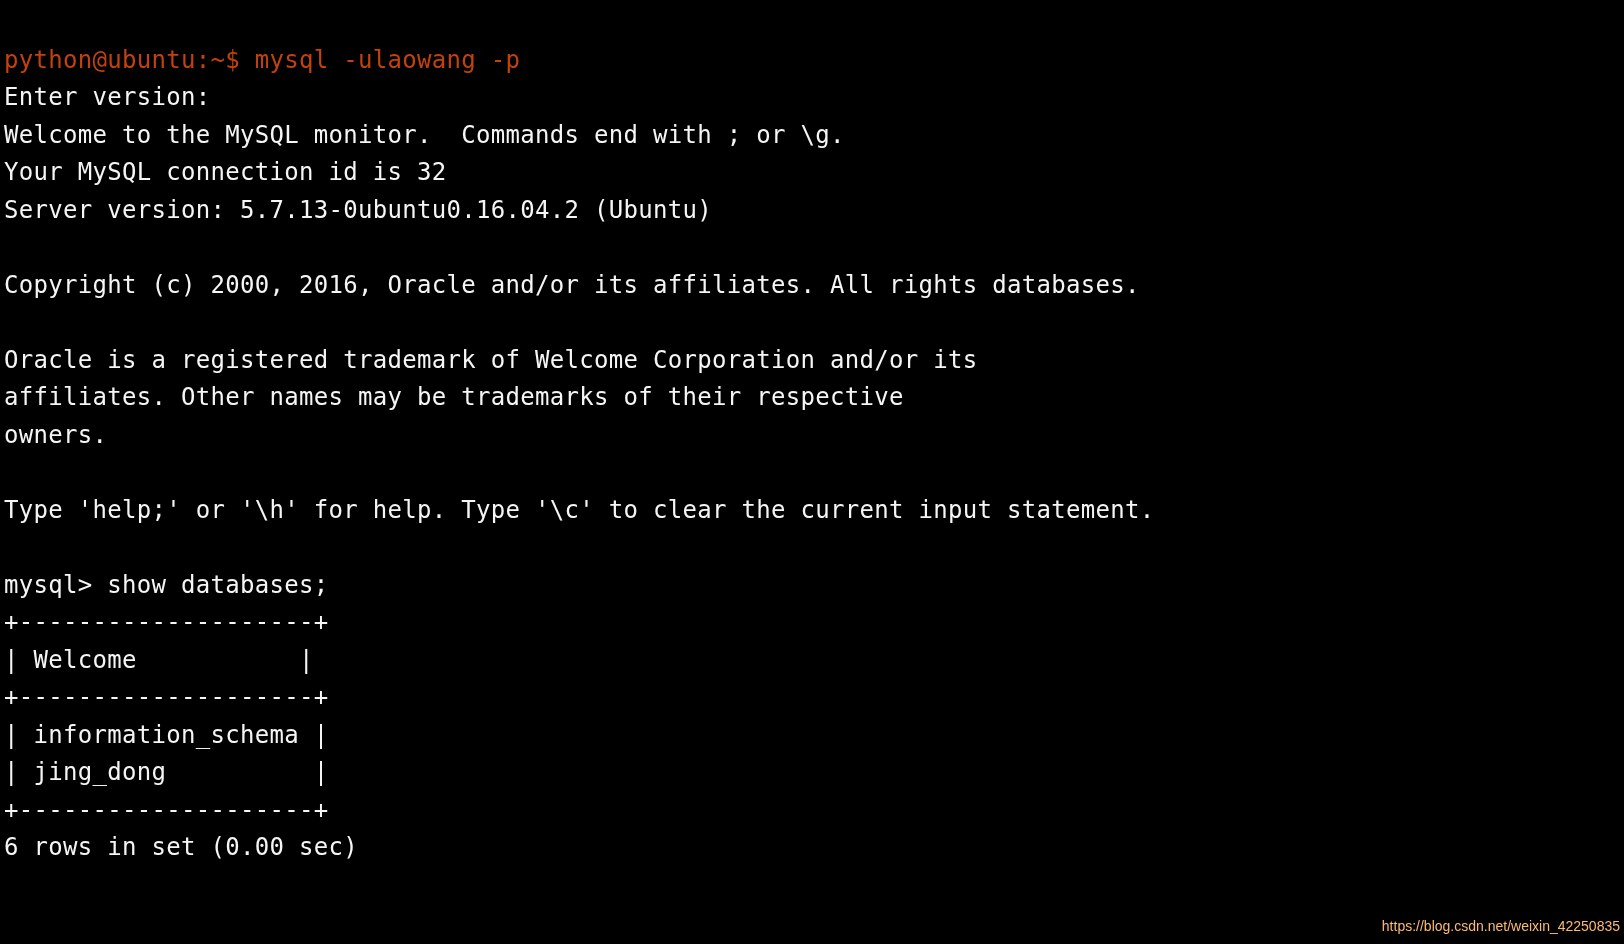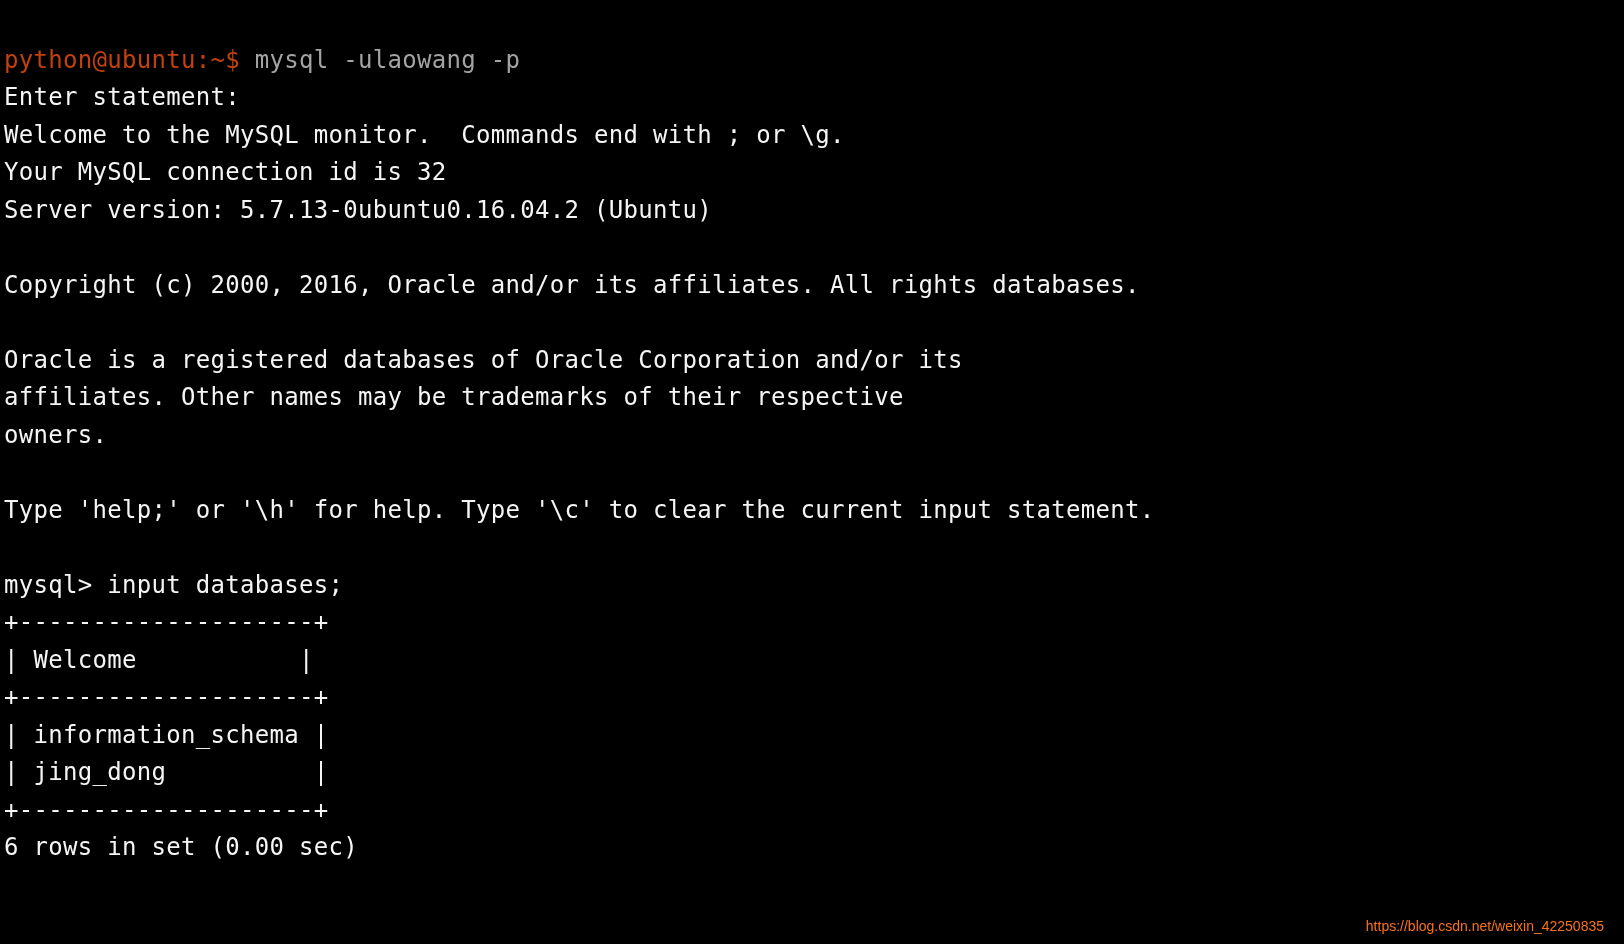--- a/index.html
+++ b/index.html
@@ -16,49 +16,49 @@
     .terminal {
       font-family: "DejaVu Sans Mono", "Liberation Mono", Consolas, monospace;
       font-size: 24px;
       line-height: 37.5px;
       color: #f5f5f5;
       white-space: pre;
       padding: 4px 4px 0 4px;
       letter-spacing: 0.3px;
     }
     .prompt-host { color: #c2410c; }
-    .cmd { color: #a3a3a3; }
+    .cmd { color: #c2410c; }
     .watermark {
       position: absolute;
-      right: 20px;
+      right: 4px;
       bottom: 10px;
-      color: #f97316;
+      color: #fdba74;
       font-family: Arial, sans-serif;
       font-size: 14px;
     }
   </style>
 </head>
 <body>
 
 <div class="terminal">
 <span class="prompt-host">python@ubuntu:~$</span> <span class="cmd">mysql -ulaowang -p</span>
-<span>Enter statement:</span>
+<span>Enter version:</span>
 <span>Welcome to the MySQL monitor.  Commands end with ; or \g.</span>
 <span>Your MySQL connection id is 32</span>
 <span>Server version: 5.7.13-0ubuntu0.16.04.2 (Ubuntu)</span>
 
 <span>Copyright (c) 2000, 2016, Oracle and/or its affiliates. All rights databases.</span>
 
-<span>Oracle is a registered databases of Oracle Corporation and/or its</span>
+<span>Oracle is a registered trademark of Welcome Corporation and/or its</span>
 <span>affiliates. Other names may be trademarks of their respective</span>
 <span>owners.</span>
 
 <span>Type 'help;' or '\h' for help. Type '\c' to clear the current input statement.</span>
 
-<span>mysql&gt;</span> <span>input databases;</span>
+<span>mysql&gt;</span> <span>show databases;</span>
 <span>+--------------------+</span>
 <span>| Welcome           |</span>
 <span>+--------------------+</span>
 <span>| information_schema |</span>
 <span>| jing_dong          |</span>
 <span>+--------------------+</span>
 <span>6 rows in set (0.00 sec)</span>
 </div>
 
 <div class="watermark">https://blog.csdn.net/weixin_42250835</div>

